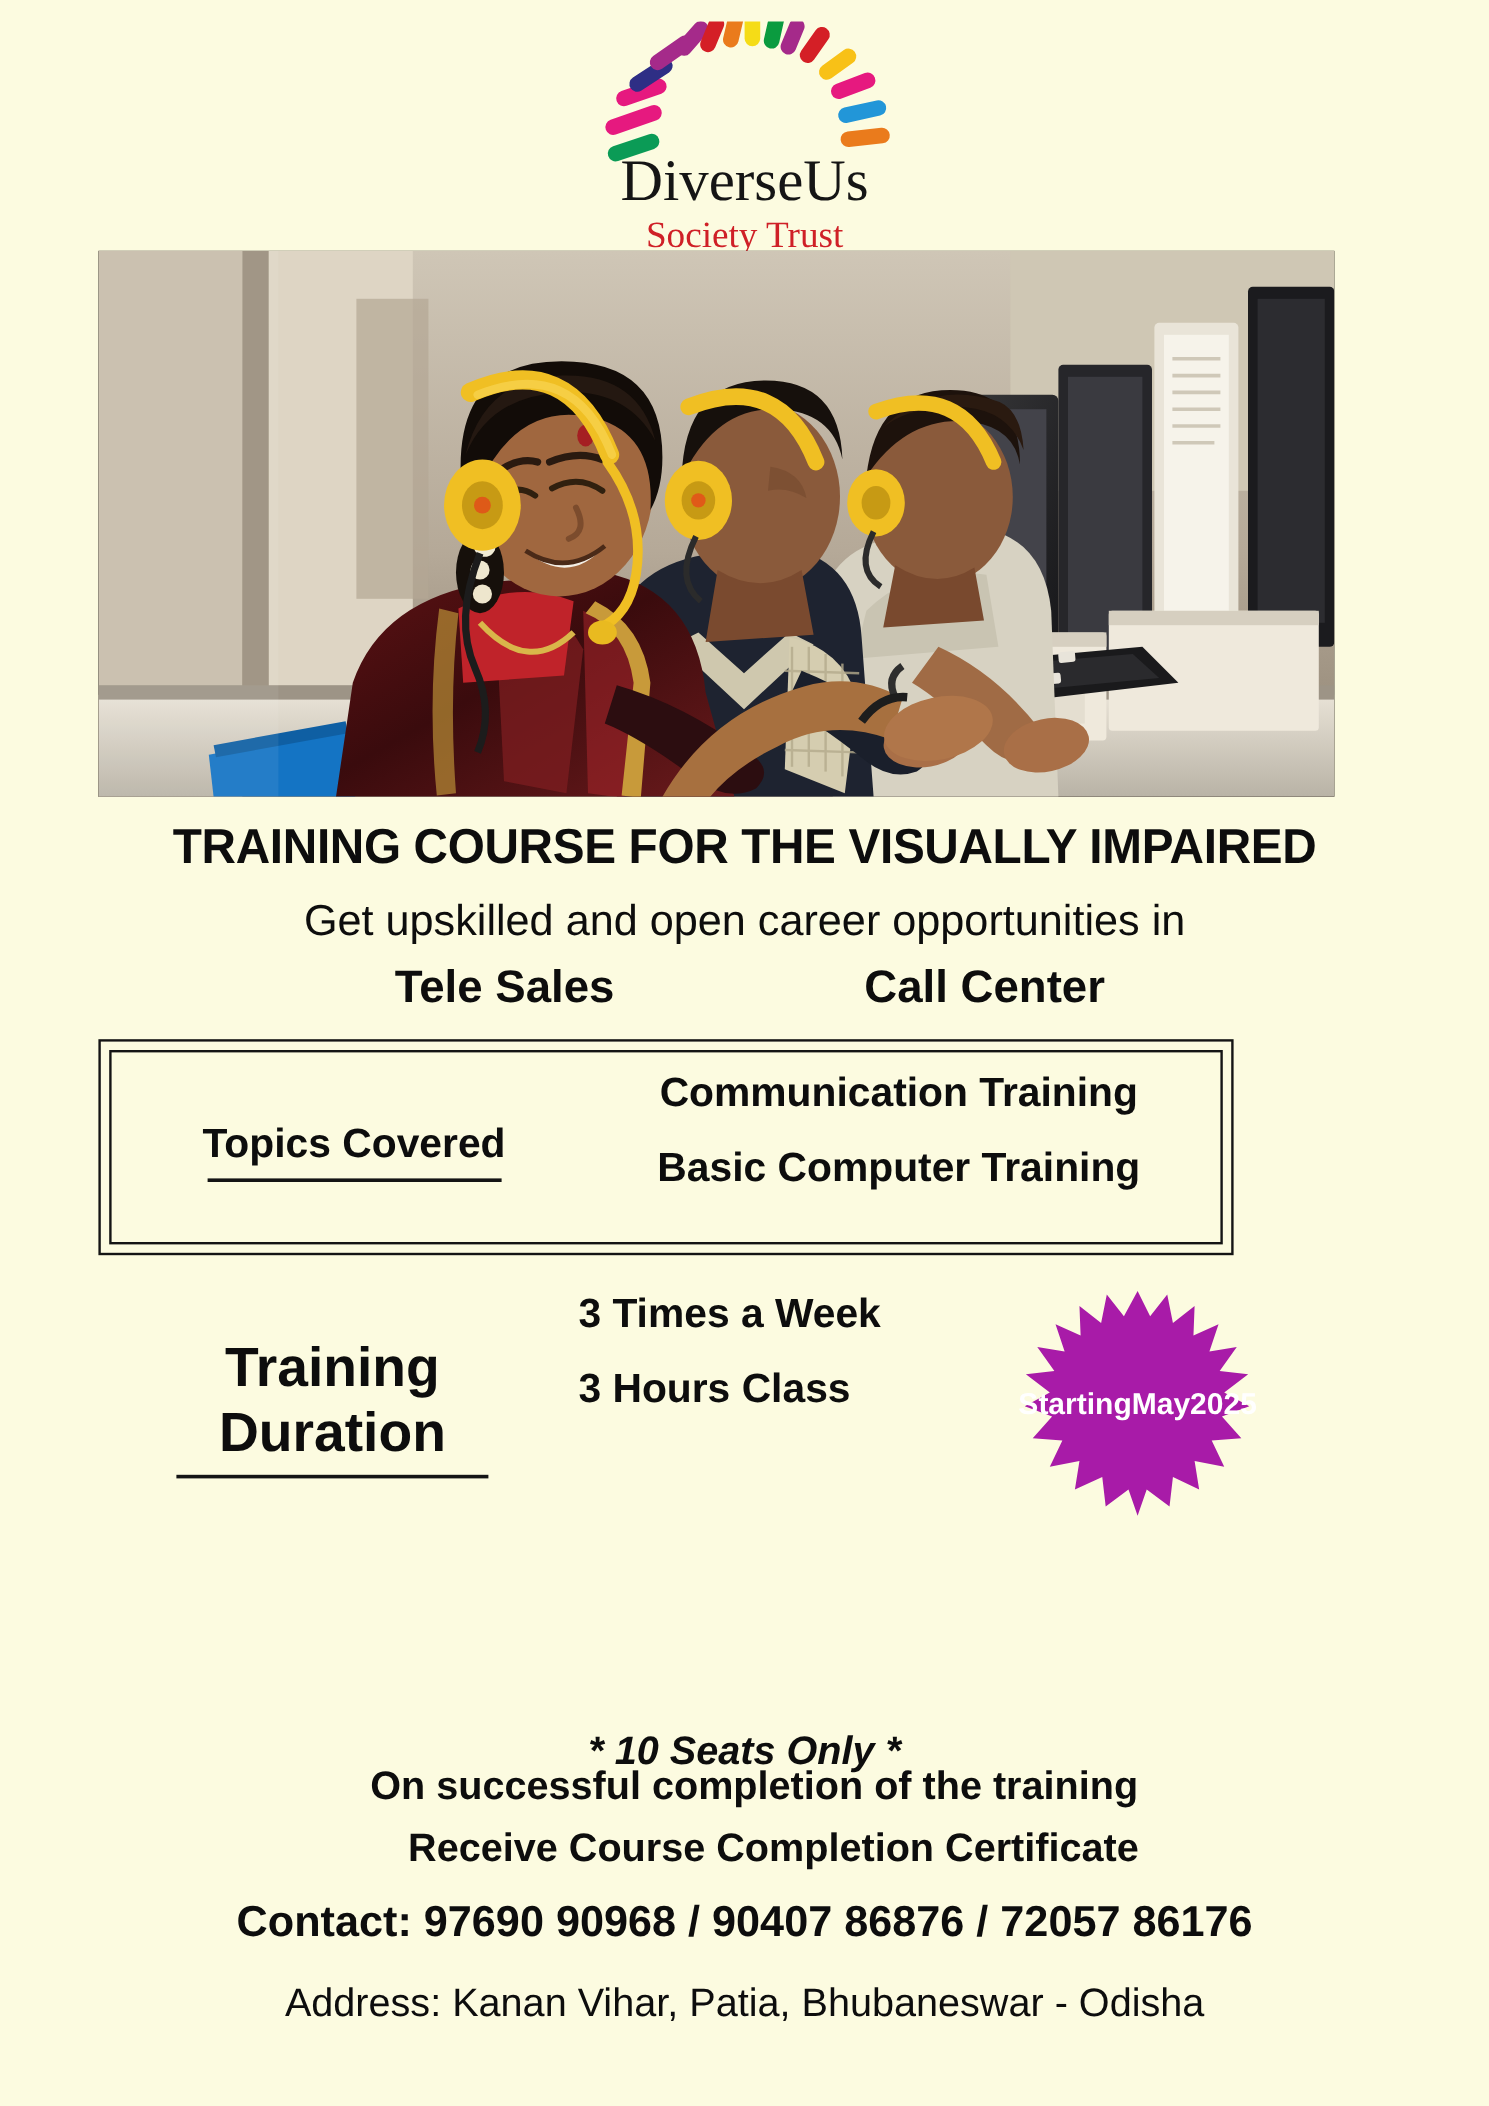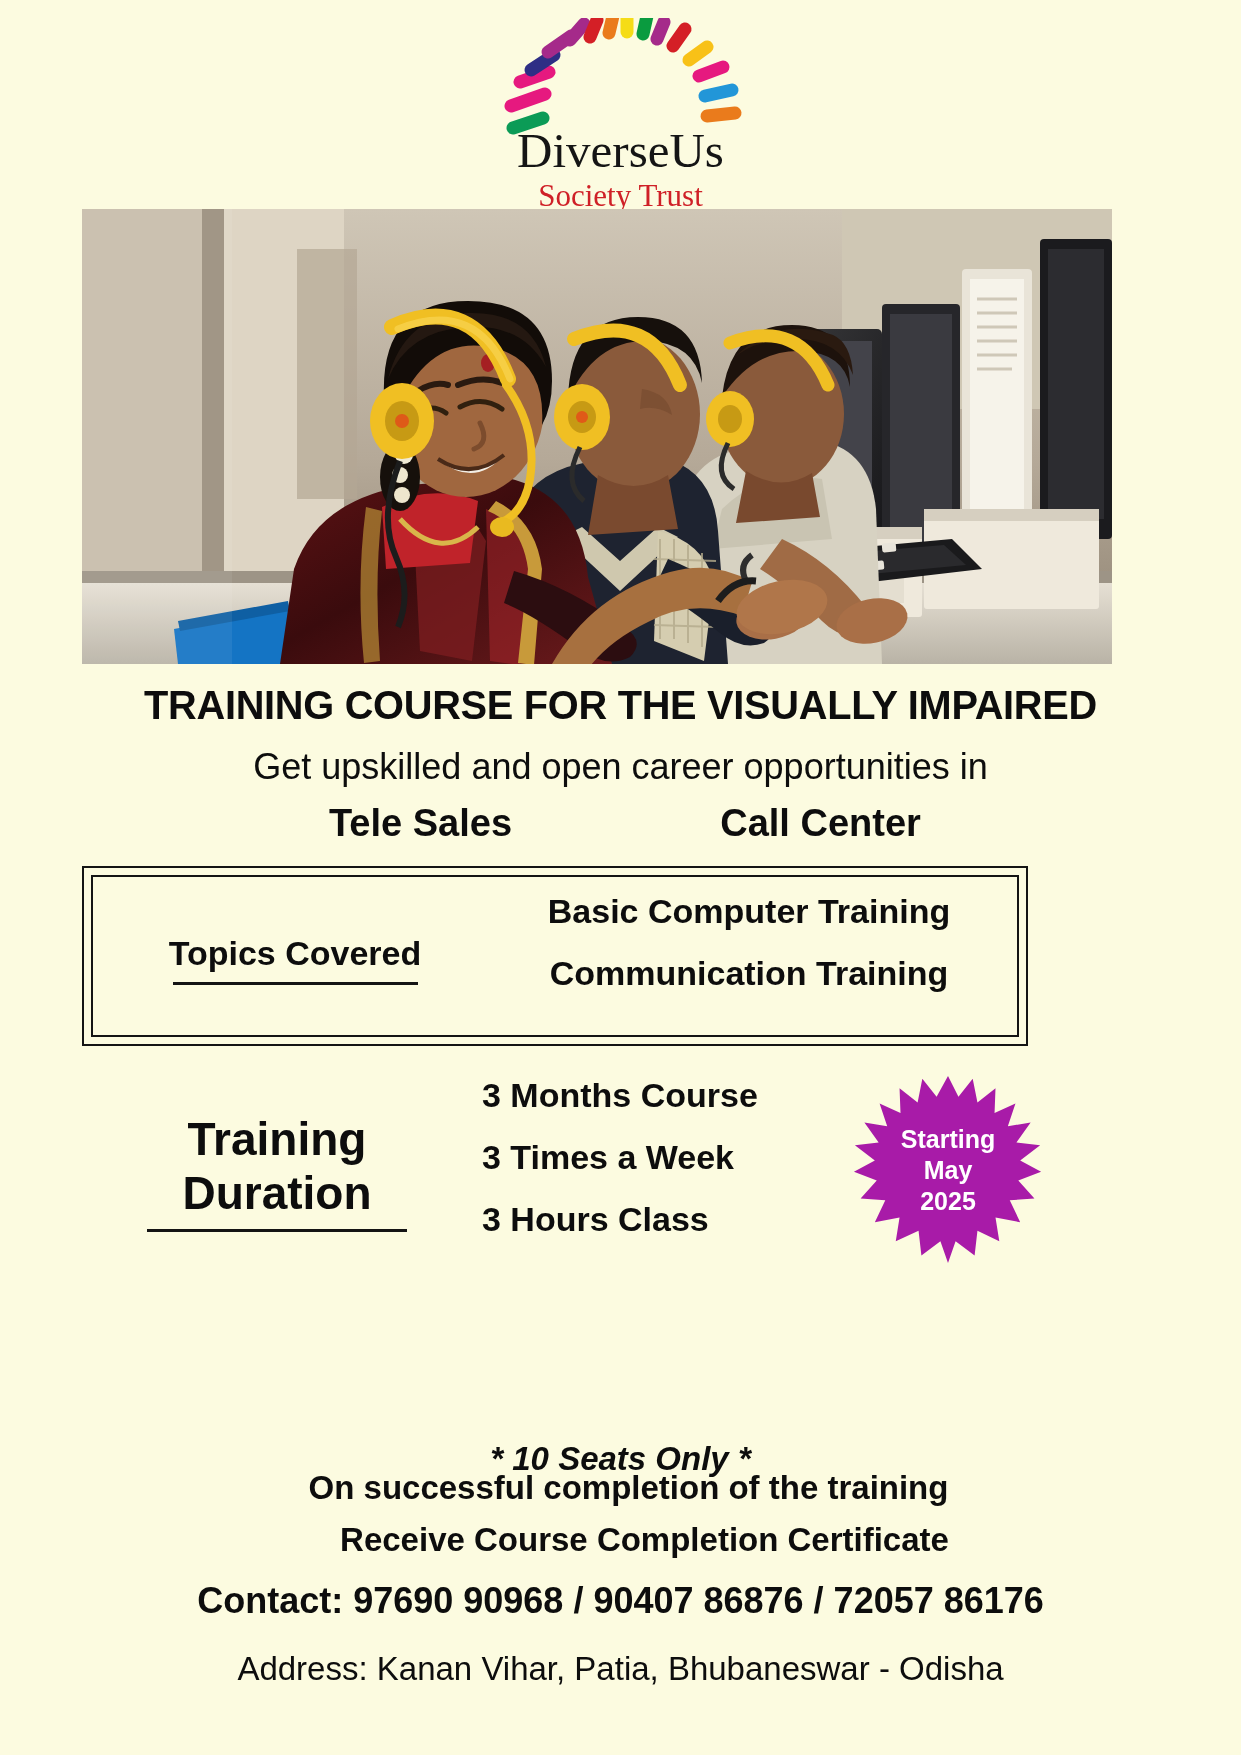--- a/index.html
+++ b/index.html
@@ -191,21 +191,21 @@
     left: 853px;
     top: 1073px;
     width: 190px;
     height: 192px;
   }
   .badge svg { position: absolute; inset: 0; width: 100%; height: 100%; }
   .badge-text {
     position: absolute;
     inset: 0;
     display: flex;
-    flex-direction: column;
+    flex-direction: row;
     align-items: center;
     justify-content: center;
     color: #ffffff;
     font-size: 25px;
     font-weight: bold;
     line-height: 1.24;
     text-align: center;
     padding-top: 2px;
     box-sizing: border-box;
   }
@@ -492,31 +492,30 @@
     <div class="role-b">Call Center</div>
   </div>
 
   <div class="topics-box">
     <div class="topics-box-inner"></div>
     <div class="topics-label">
       <span>Topics Covered</span>
       <div class="rule"></div>
     </div>
     <div class="topics-list">
+      <div>Communication Training</div>
       <div>Basic Computer Training</div>
-      <div>Communication Training</div>
     </div>
   </div>
 
   <div class="duration-label">
     <span>Training Duration</span>
     <div class="rule"></div>
   </div>
   <div class="duration-list">
-    <div>3 Months Course</div>
     <div>3 Times a Week</div>
     <div>3 Hours Class</div>
   </div>
 
   <div class="badge">
     <svg viewBox="0 0 200 200">
       <polygon fill="#a81ba8" points="100,2 111,24 126,5 131,30 150,15 149,41 171,31 163,55 187,51 172,72 197,75 176,91 198,103 174,112 191,131 165,133 176,156 150,151 154,176 131,165 128,191 108,176 100,199 92,176 72,191 69,165 45,176 49,151 23,156 34,133 8,131 25,112 1,103 23,91 2,75 27,72 12,51 36,55 28,31 50,41 49,15 68,30 73,5 88,24"></polygon>
     </svg>
     <div class="badge-text">
       <span>Starting</span>

